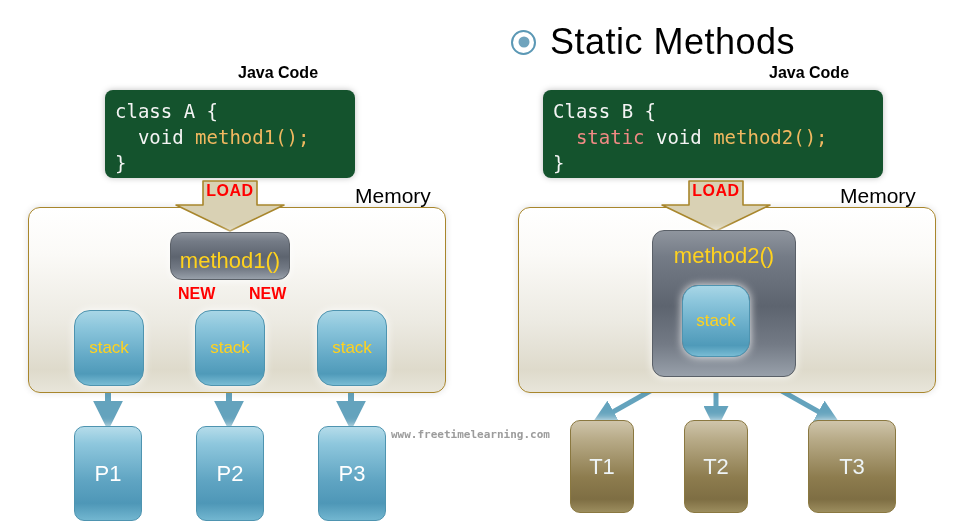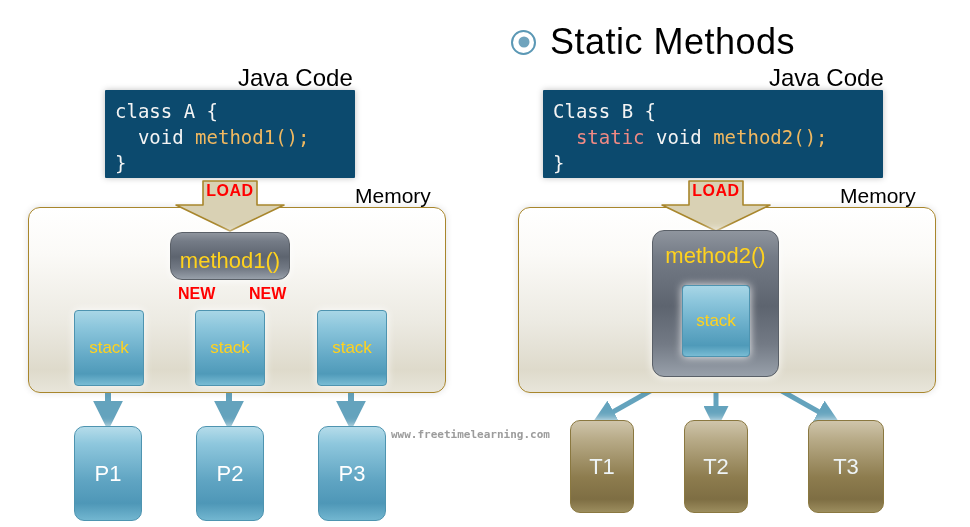--- a/index.html
+++ b/index.html
@@ -16,24 +16,24 @@
   .heading{position:absolute;display:flex;align-items:center;gap:14px;}
   .bullet-icon{display:block;width:25px;height:25px;border-radius:50%;
     border:2.5px solid #5b98b5;box-sizing:border-box;position:relative;}
   .bullet-icon::after{content:"";position:absolute;left:50%;top:50%;
     transform:translate(-50%,-50%);width:11px;height:11px;border-radius:50%;
     background:#6fa3bd;}
   .heading-text{font-size:36px;color:#000;line-height:1;white-space:nowrap;
     letter-spacing:0.5px;}
 
   
-  .code-label{position:absolute;font-size:24px;color:#000;white-space:nowrap;}
-
-  
-  .code-block{position:absolute;background:#0c4a6e;border-radius:1px;
+  .code-label{position:absolute;font-size:16px;color:#000;white-space:nowrap;font-weight:bold;}
+
+  
+  .code-block{position:absolute;background:#14532d;border-radius:8px;
     box-shadow:0 0 6px rgba(0,0,0,0.25);
     font-family:"DejaVu Sans Mono","Liberation Mono",monospace;
     font-size:19px;line-height:26px;padding:8px 10px 6px 10px;
     color:#f2f2f2;white-space:pre;box-sizing:border-box;}
   .tok-plain{color:#f4f4f4;}
   .tok-method{color:#f0b860;}
   .tok-static{color:#f08a84;}
 
   
   .load-arrow{position:absolute;width:120px;height:60px;}
@@ -48,21 +48,21 @@
     box-shadow:0 0 7px rgba(0,0,0,0.12);box-sizing:border-box;}
 
   
   .method-box{position:absolute;border-radius:12px;
     background:linear-gradient(to bottom,#8f959e 0%,#747b86 18%,#5d646f 52%,#737a85 78%,#98a0aa 100%);
     border:1px solid #5a6068;box-shadow:0 0 9px rgba(255,255,255,0.85);
     display:flex;align-items:flex-start;justify-content:center;box-sizing:border-box;}
   .method-label{color:#ffd21e;font-size:22px;white-space:nowrap;}
 
   
-  .stack-box{position:absolute;border-radius:4px;
+  .stack-box{position:absolute;border-radius:16px;
     background:linear-gradient(to bottom,#a8d6e6 0%,#8cc6dc 22%,#63a9c6 62%,#4f9ab9 85%,#79bcd4 100%);
     border:1px solid #4e94b0;box-shadow:0 0 9px rgba(255,255,255,0.9);
     display:flex;align-items:center;justify-content:center;box-sizing:border-box;}
   .stack-label{color:#ffd21e;font-size:17px;}
 
   
   .term-box{position:absolute;border-radius:10px;
     display:flex;align-items:center;justify-content:center;box-sizing:border-box;
     box-shadow:0 0 8px rgba(255,255,255,0.9);}
   .term-box.blue{background:linear-gradient(to bottom,#b5dcea 0%,#8ec7dd 18%,#5fa4c2 58%,#4e97b7 82%,#72b6d0 100%);
@@ -173,32 +173,32 @@
 
   <div class="memory-box" style="left:33px;top:207px;width:418px;height:186px;"></div>
 
   <div class="load-arrow" style="left:171px;top:180px;">
     <svg width="120" height="52" viewBox="0 0 120 52">
       <path d="M33,1 L87,1 L87,25 L114,25 L60,51 L6,25 L33,25 Z" fill="#d9d1b4" stroke="#a8862c" stroke-width="1.6" stroke-linejoin="round"></path>
     </svg>
     <div class="load-text">LOAD</div>
   </div>
 
-  <div class="method-box" style="left:167px;top:230px;width:127px;height:147px;padding-top:12px;">
+  <div class="method-box" style="left:167px;top:230px;width:144px;height:147px;padding-top:12px;">
     <span class="method-label">method2()</span>
   </div>
 
   <div class="stack-box" style="left:197px;top:285px;width:68px;height:72px;">
     <span class="stack-label">stack</span>
   </div>
 
   <div class="term-box gold" style="left:85px;top:420px;width:64px;height:93px;">
     <span class="term-label">T1</span>
   </div>
   <div class="term-box gold" style="left:199px;top:420px;width:64px;height:93px;">
     <span class="term-label">T2</span>
   </div>
-  <div class="term-box gold" style="left:323px;top:420px;width:76px;height:93px;">
+  <div class="term-box gold" style="left:323px;top:420px;width:88px;height:93px;">
     <span class="term-label">T3</span>
   </div>
 </div>
 
 <div class="watermark" style="left:391px;top:428px;">www.freetimelearning.com</div>
 
 </body></html>

